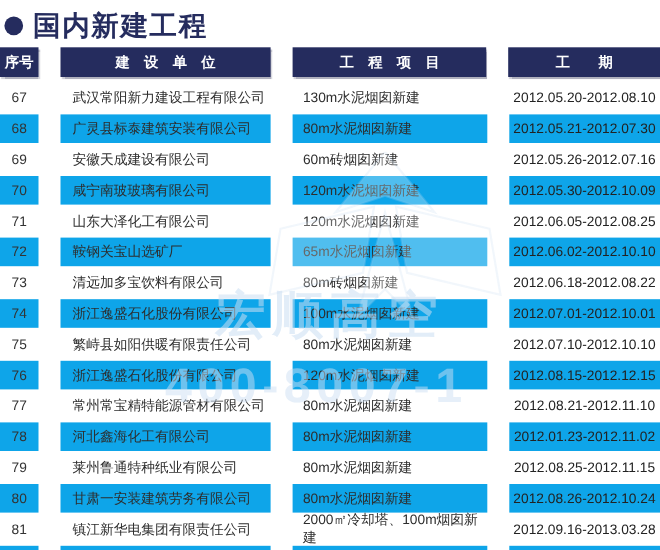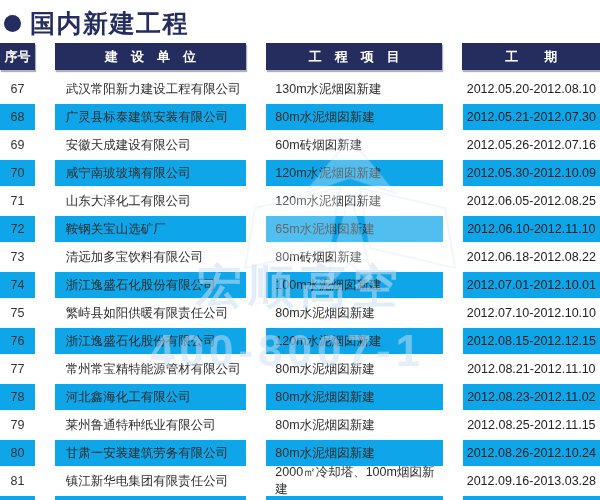--- a/index.html
+++ b/index.html
@@ -112,21 +112,21 @@
     <div class="cell td c1">71</div>
     <div class="cell td c2">山东大泽化工有限公司</div>
     <div class="cell td c3">120m水泥烟囱新建</div>
     <div class="cell td c4">2012.06.05-2012.08.25</div>
   </div>
 
   <div class="tr alt">
     <div class="cell td c1">72</div>
     <div class="cell td c2">鞍钢关宝山选矿厂</div>
     <div class="cell td c3">65m水泥烟囱新建</div>
-    <div class="cell td c4">2012.06.10-2012.11.10</div>
+    <div class="cell td c4">2012.06.02-2012.10.10</div>
   </div>
 
   <div class="tr">
     <div class="cell td c1">73</div>
     <div class="cell td c2">清远加多宝饮料有限公司</div>
     <div class="cell td c3">80m砖烟囱新建</div>
     <div class="cell td c4">2012.06.18-2012.08.22</div>
   </div>
 
   <div class="tr alt">
@@ -154,21 +154,21 @@
     <div class="cell td c1">77</div>
     <div class="cell td c2">常州常宝精特能源管材有限公司</div>
     <div class="cell td c3">80m水泥烟囱新建</div>
     <div class="cell td c4">2012.08.21-2012.11.10</div>
   </div>
 
   <div class="tr alt">
     <div class="cell td c1">78</div>
     <div class="cell td c2">河北鑫海化工有限公司</div>
     <div class="cell td c3">80m水泥烟囱新建</div>
-    <div class="cell td c4">2012.08.23-2012.11.02</div>
+    <div class="cell td c4">2012.01.23-2012.11.02</div>
   </div>
 
   <div class="tr">
     <div class="cell td c1">79</div>
     <div class="cell td c2">莱州鲁通特种纸业有限公司</div>
     <div class="cell td c3">80m水泥烟囱新建</div>
     <div class="cell td c4">2012.08.25-2012.11.15</div>
   </div>
 
   <div class="tr alt">

